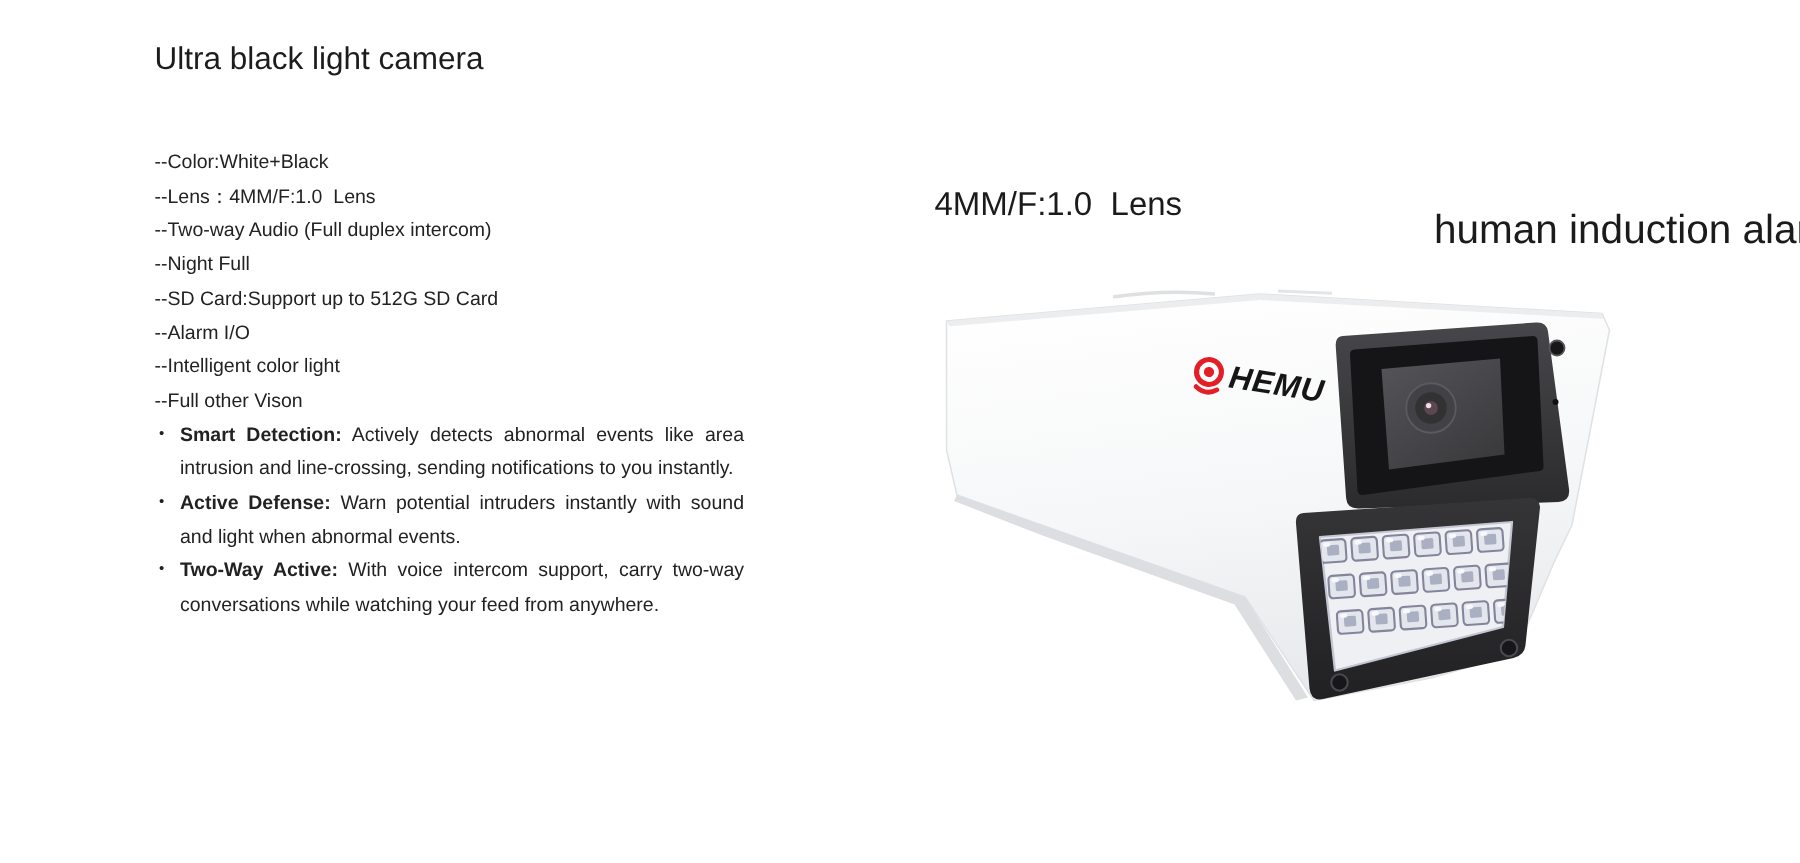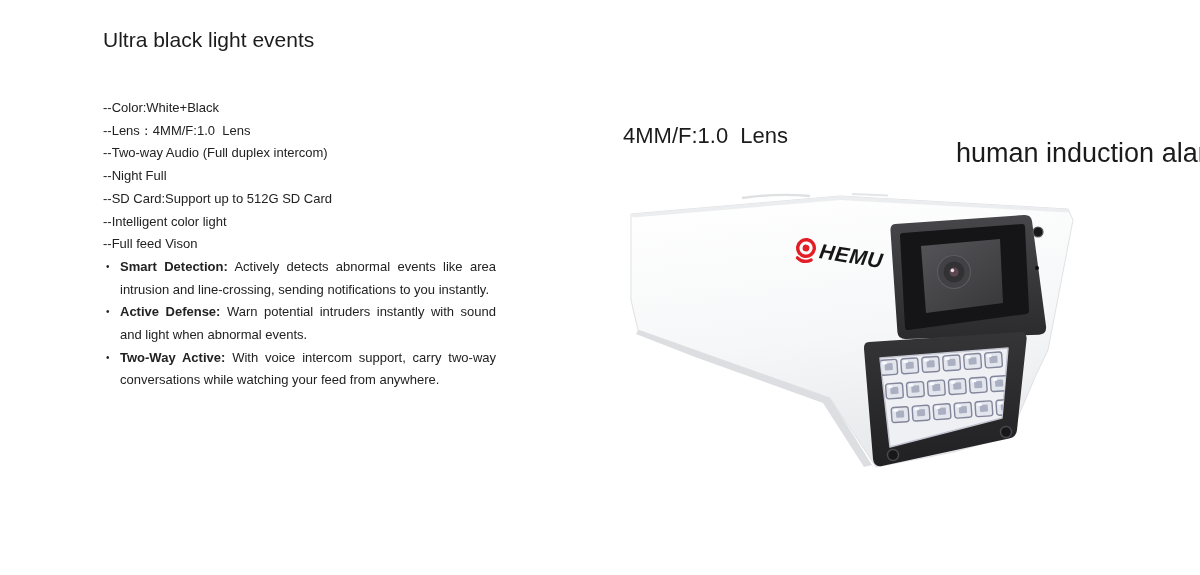--- a/index.html
+++ b/index.html
@@ -23,30 +23,31 @@
   .callout.alarm{left:956px;top:139px;font-size:27px;line-height:28px;}
   .camera-wrap{left:624px;top:190px;width:460px;height:320px;}
   svg text.brand{
     font-family:"Liberation Sans",sans-serif;font-weight:bold;font-style:italic;
     font-size:21px;letter-spacing:.5px;fill:#161616;
   }
 </style>
 </head>
 <body>
 
-<div class="abs page-title">Ultra black light events</div>
+<div class="abs page-title">Ultra black light camera</div>
 
 <div class="abs text-col">
   <div class="spec-line">--Color:White+Black</div>
   <div class="spec-line">--Lens：4MM/F:1.0  Lens</div>
   <div class="spec-line">--Two-way Audio (Full duplex intercom)</div>
   <div class="spec-line">--Night Full</div>
   <div class="spec-line">--SD Card:Support up to 512G SD Card</div>
+  <div class="spec-line">--Alarm I/O</div>
   <div class="spec-line">--Intelligent color light</div>
-  <div class="spec-line">--Full feed Vison</div>
+  <div class="spec-line">--Full other Vison</div>
 
 
   <div class="feature">
     <span class="dot">•</span><span class="b">Smart Detection:</span><span> Actively detects abnormal events like area intrusion and line-crossing, sending notifications to you instantly.</span>
   </div>
   <div class="feature">
     <span class="dot">•</span><span class="b">Active Defense:</span><span> Warn potential intruders instantly with sound and light when abnormal events.</span>
   </div>
   <div class="feature">
     <span class="dot">•</span><span class="b">Two-Way Active:</span><span> With voice intercom support, carry two-way conversations while watching your feed from anywhere.</span>

